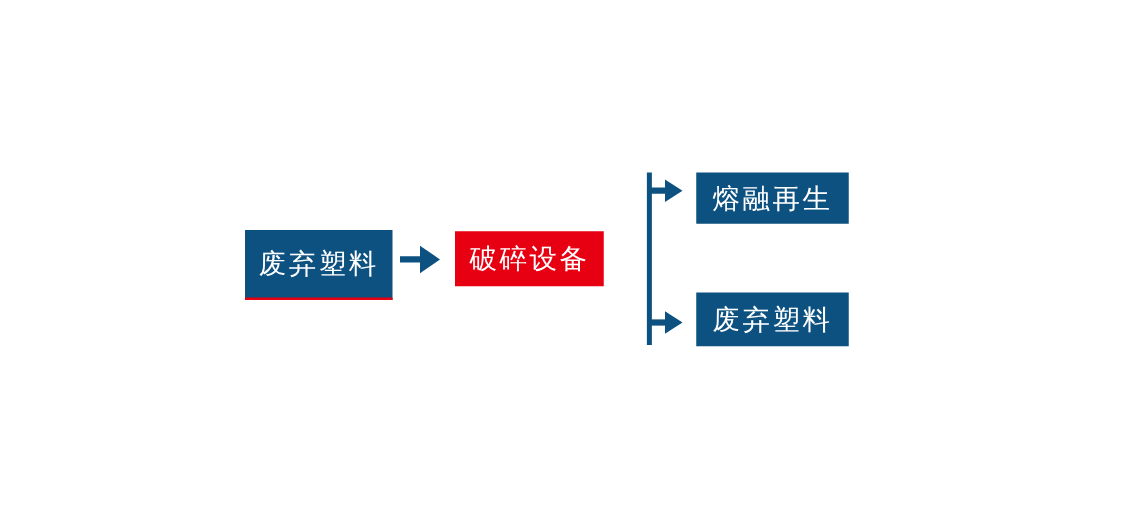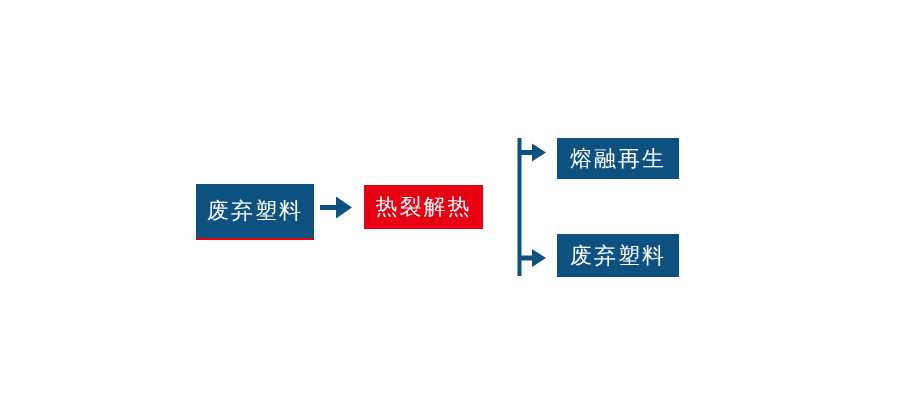--- a/index.html
+++ b/index.html
@@ -60,21 +60,21 @@
       <line x1="518" y1="258" x2="534" y2="258" stroke="var(--connector-blue,#0d5180)" stroke-width="5"></line>
       <polygon points="532,249 546,258 532,267" fill="var(--connector-blue,#0d5180)"></polygon>
     </g>
   </svg>
 
   <div class="node node-blue node-waste">
     <span>废弃塑料</span>
   </div>
 
   <div class="node node-red node-crush">
-    <span>热裂解热</span>
+    <span>破碎设备</span>
   </div>
 
   <div class="node node-blue node-melt">
     <span>熔融再生</span>
   </div>
 
   <div class="node node-blue node-pyro">
     <span>废弃塑料</span>
   </div>
 

